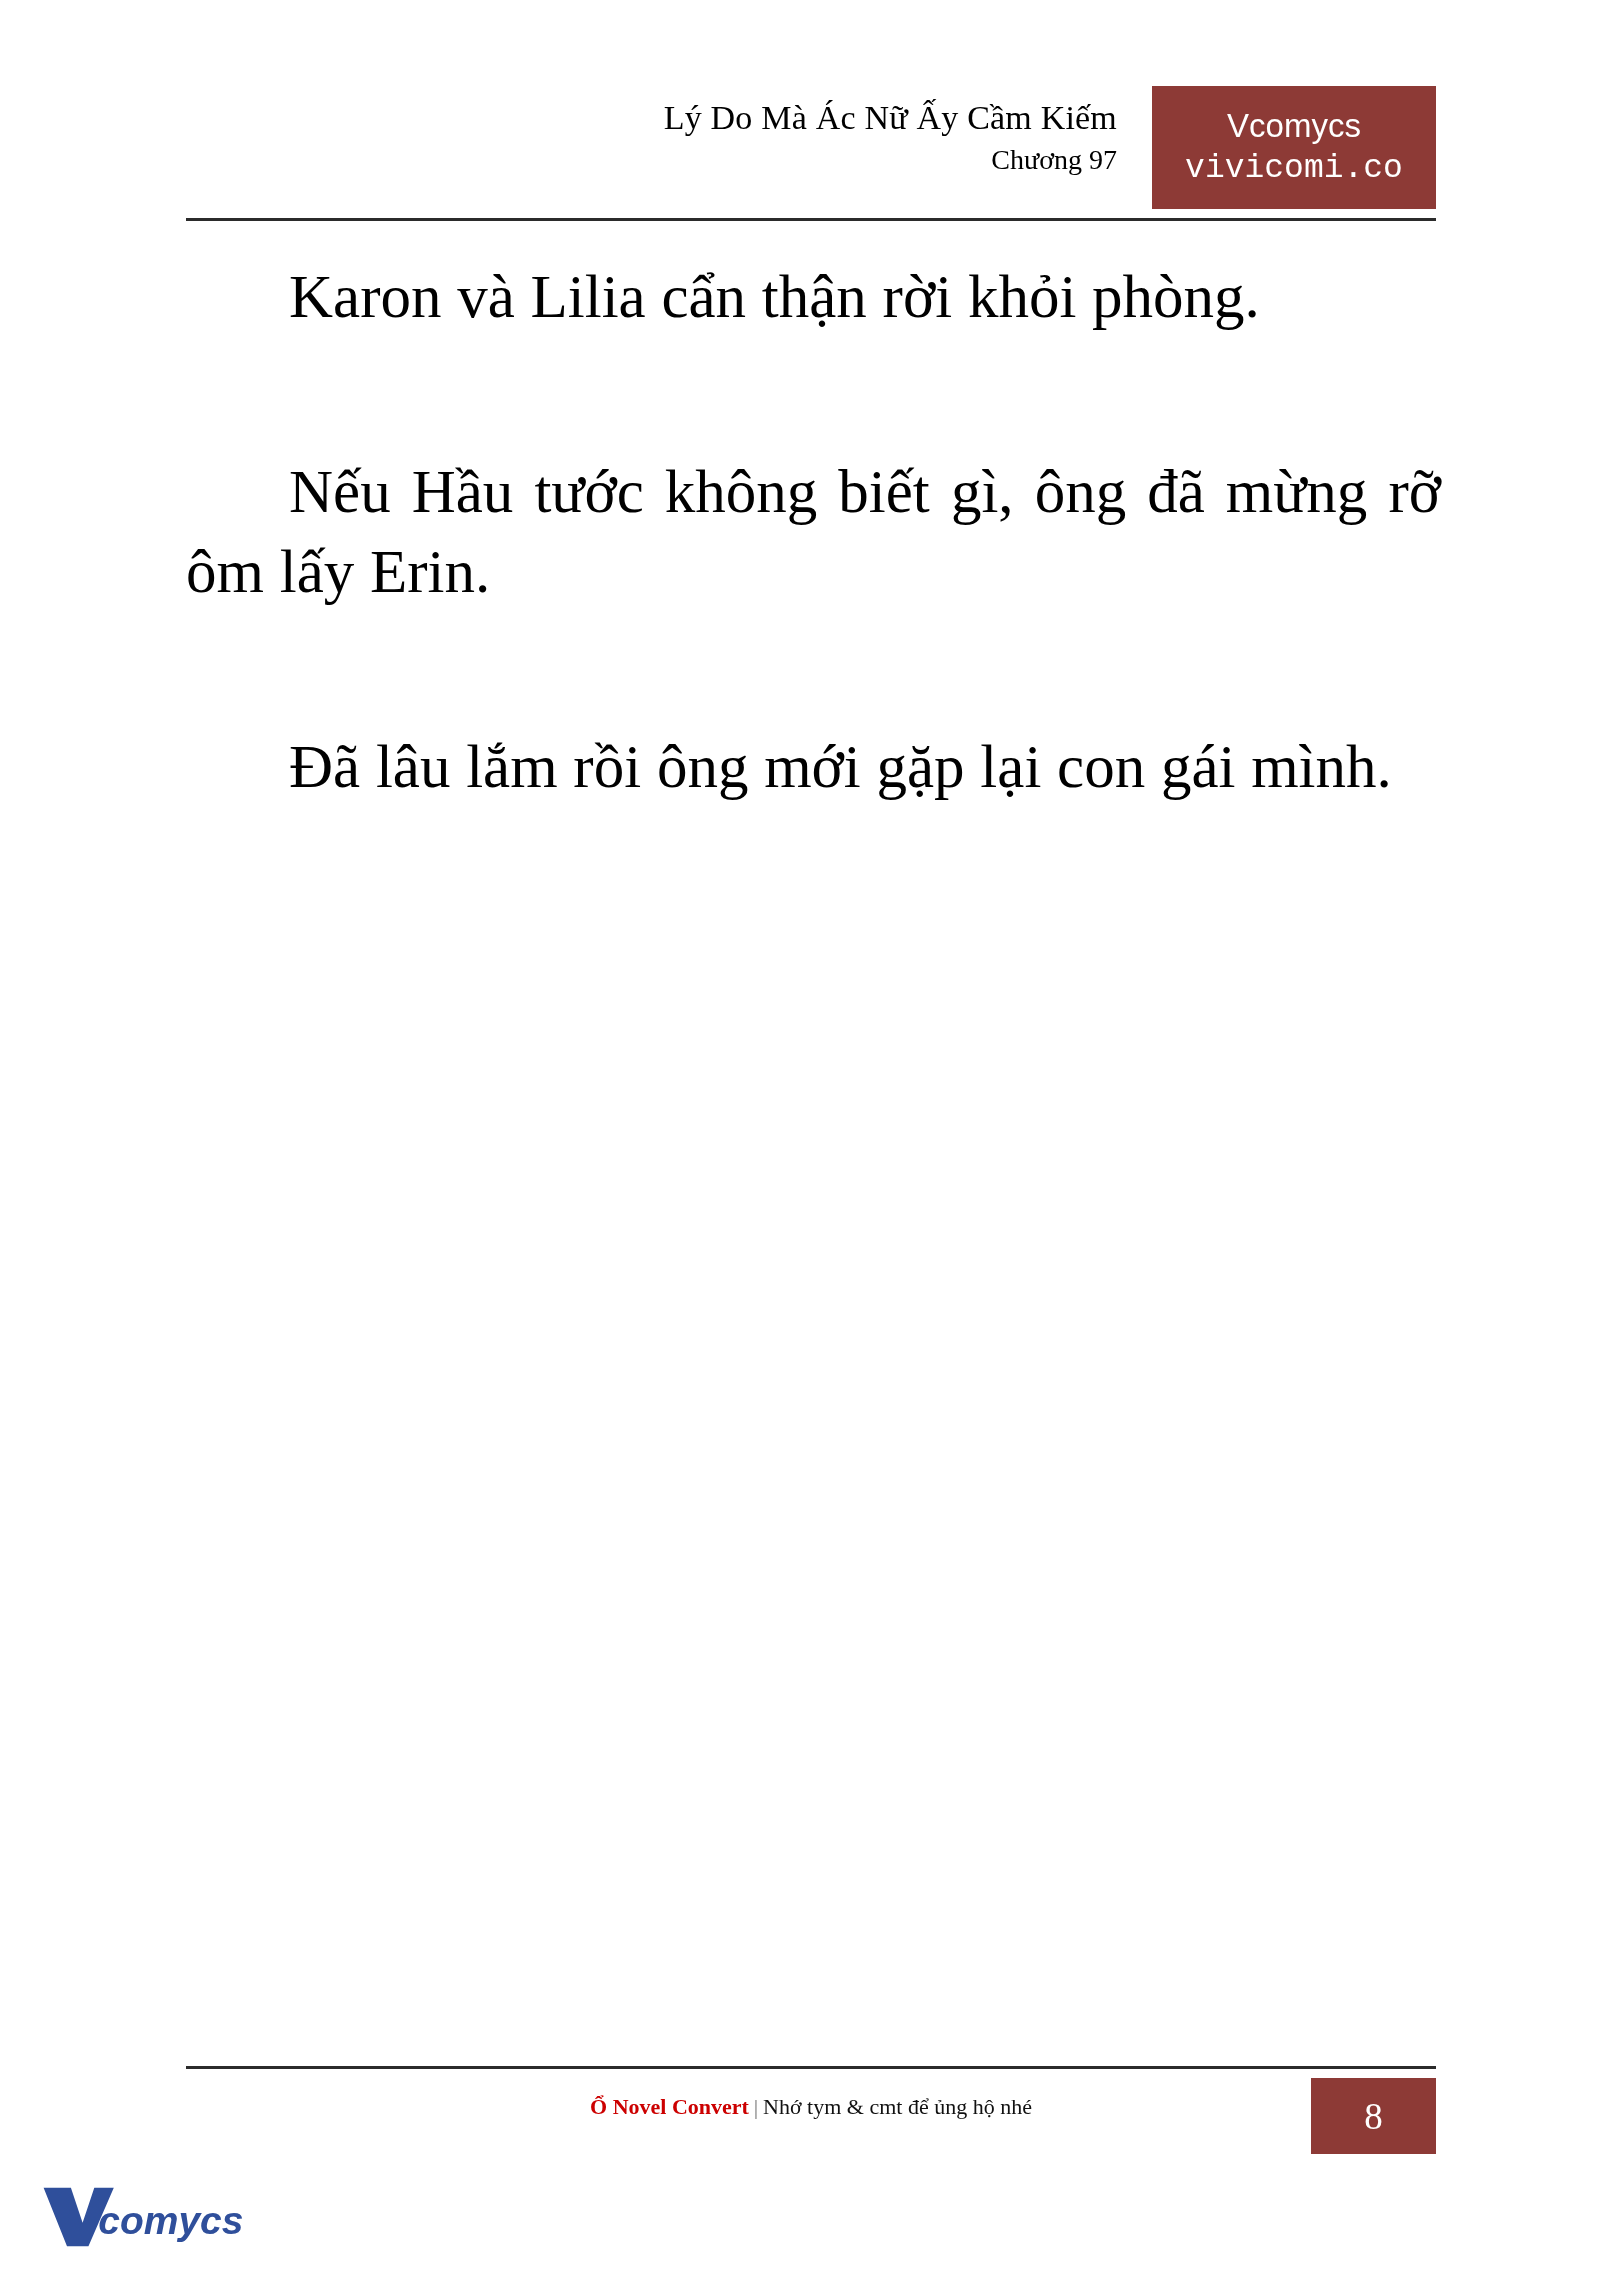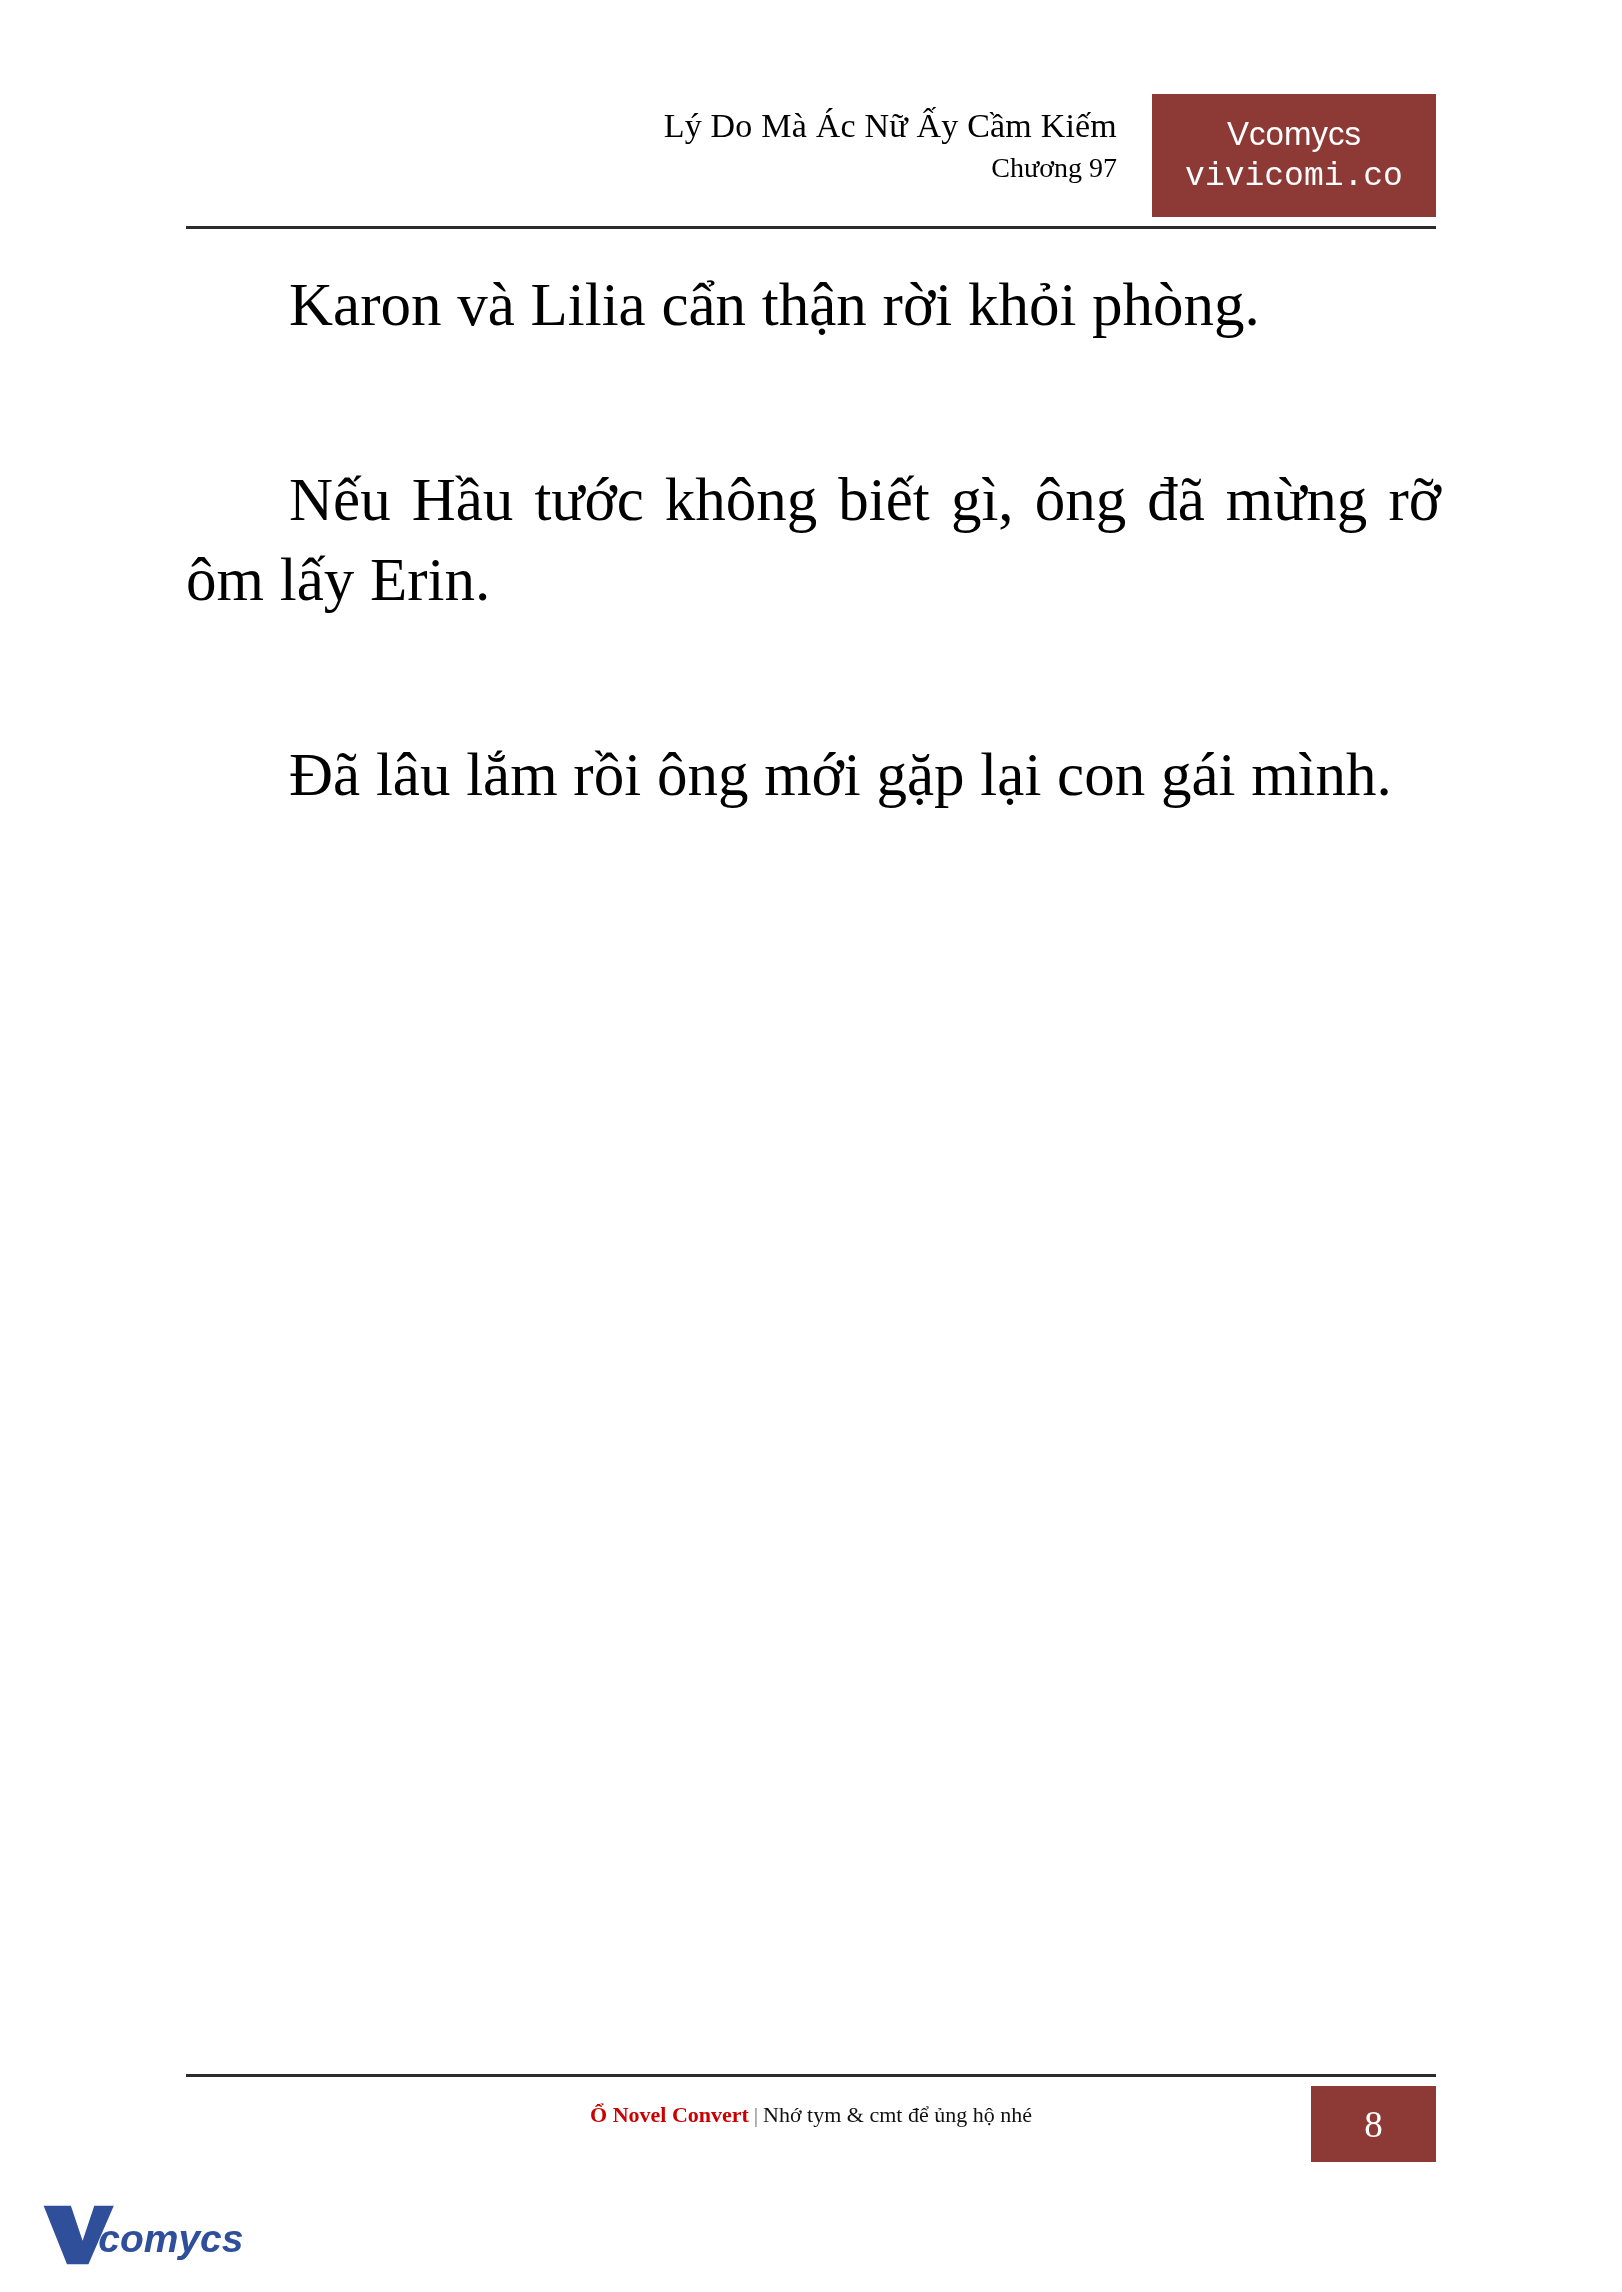--- a/index.html
+++ b/index.html
@@ -12,21 +12,21 @@
     height: 2293px;
     position: relative;
     font-family: "Liberation Serif", serif;
     color: #000000;
     overflow: hidden;
   }
 
   .page {
     position: absolute;
     left: 0;
-    top: 8px;
+    top: 0;
     width: 1622px;
     height: 1856px;
     border-radius: 9px;
   }
 
   
   .header {
     position: absolute;
     left: 186px;
     top: 96px;
@@ -155,21 +155,21 @@
   }
 
   
   .logo {
     position: absolute;
     left: 37px;
     top: 2174px;
     width: 216px;
     height: 88px;
     display: flex;
-    align-items: flex-end;
+    align-items: flex-start;
   }
   .logo svg { display: block; }
 </style>
 </head>
 <body>
 
 <div class="page">
 
   <div class="header">
     <div class="header-title-block">

